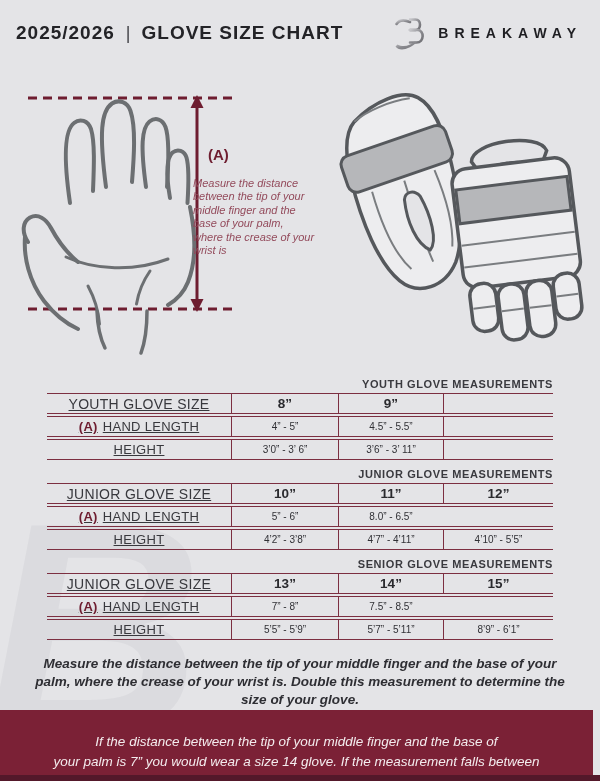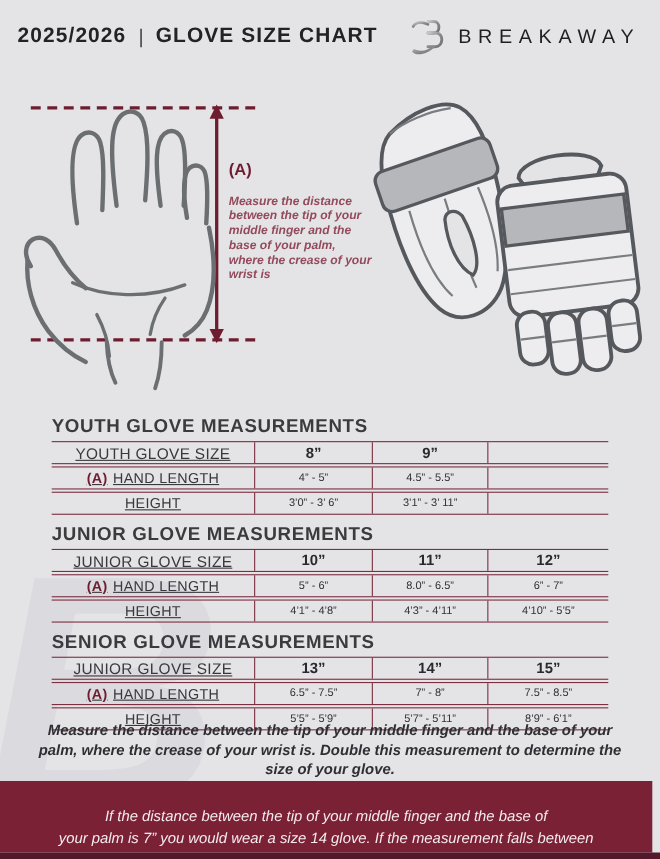--- a/index.html
+++ b/index.html
@@ -12,33 +12,33 @@
   
   .header { position:absolute; top:0; left:0; width:600px; height:62px;
     display:flex; align-items:center; justify-content:space-between; padding:4px 18px 0 16px; }
   .title-wrap { display:flex; align-items:center; gap:11px; }
   .season, .page-title {
     font-weight:bold; font-size:19px; letter-spacing:1px; color:#232327;
     font-stretch:condensed;
   }
   .divider { font-size:18px; color:#45454a; font-weight:normal; }
   .brand-wrap { display:flex; align-items:center; gap:9px; }
-  .brand-name { font-weight:normal; font-size:18px; letter-spacing:6px; color:#1f1f23; }
+  .brand-name { font-weight:bold; font-size:14px; letter-spacing:6px; color:#1f1f23; }
   
   .illo { position:absolute; top:85px; left:0; width:600px; height:272px; }
   .label-a { position:absolute; top:146px; left:208px; font-weight:bold; font-size:15px; color:#6e1d30; }
-  .annotation { position:absolute; top:177px; left:208px; width:146px;
-    font-style:italic; font-size:11px; line-height:1.22; color:#934a5b; white-space:pre-line;font-weight:bold; }
+  .annotation { position:absolute; top:177px; left:193px; width:146px;
+    font-style:italic; font-size:11px; line-height:1.22; color:#934a5b; white-space:pre-line; }
   
   .watermark { position:absolute; top:478px; left:-14px; font-size:300px; font-weight:bold;
     font-style:italic; color:rgba(90,90,100,0.06); line-height:1; pointer-events:none; }
   
   .tables { position:absolute; top:378px; left:47px; width:506px; }
   .size-table { margin-bottom:8px; }
-  .t-title { text-align:left; font-weight:bold; font-size:17px; letter-spacing:.6px;
+  .t-title { text-align:right; font-weight:bold; font-size:11px; letter-spacing:.6px;
     color:#3a3a3f; margin-bottom:3px; }
   .t-row { display:grid; grid-template-columns:184px 107px 105px 110px;
     border-top:1.5px solid #7c2f41; border-bottom:1.5px solid #7c2f41; margin-bottom:2px; }
   .t-row:last-child { margin-bottom:0; }
   .t-cell { display:flex; align-items:center; justify-content:center; height:19px;
     font-size:10px; color:#303035; }
   .t-cell + .t-cell { border-left:1.5px solid #7c2f41; }
   .t-label { font-size:13px; letter-spacing:.3px; color:#38383d;text-decoration:underline; }
   .t-head .t-label { font-size:14px; }
   .t-head .t-size { font-weight:bold; font-size:13.5px; color:#2a2a2e; }
@@ -163,64 +163,62 @@
           <span class="a-prefix">(A)</span>
           <span>HAND LENGTH</span>
         </div>
         <div class="t-cell">4” - 5”</div>
         <div class="t-cell">4.5” - 5.5”</div>
         <div class="t-cell"></div>
       </div>
       <div class="t-row">
         <div class="t-cell t-label">HEIGHT</div>
         <div class="t-cell">3’0” - 3’ 6”</div>
-        <div class="t-cell">3’1” - 3’ 11”</div>
+        <div class="t-cell">3’6” - 3’ 11”</div>
         <div class="t-cell"></div>
       </div>
     </div>
 
     <div class="size-table">
       <div class="t-title">JUNIOR GLOVE MEASUREMENTS</div>
       <div class="t-row t-head">
         <div class="t-cell t-label">JUNIOR GLOVE SIZE</div>
         <div class="t-cell t-size">10”</div>
         <div class="t-cell t-size">11”</div>
         <div class="t-cell t-size">12”</div>
       </div>
       <div class="t-row">
         <div class="t-cell t-label">
           <span class="a-prefix">(A)</span>
           <span>HAND LENGTH</span>
         </div>
         <div class="t-cell">5” - 6”</div>
         <div class="t-cell">8.0” - 6.5”</div>
-        <div class="t-cell">6” - 7”</div>
       </div>
       <div class="t-row">
         <div class="t-cell t-label">HEIGHT</div>
-        <div class="t-cell">4’1” - 4’8”</div>
-        <div class="t-cell">4’3” - 4’11”</div>
+        <div class="t-cell">4’2” - 3’8”</div>
+        <div class="t-cell">4’7” - 4’11”</div>
         <div class="t-cell">4’10” - 5’5”</div>
       </div>
     </div>
 
     <div class="size-table">
       <div class="t-title">SENIOR GLOVE MEASUREMENTS</div>
       <div class="t-row t-head">
         <div class="t-cell t-label">JUNIOR GLOVE SIZE</div>
         <div class="t-cell t-size">13”</div>
         <div class="t-cell t-size">14”</div>
         <div class="t-cell t-size">15”</div>
       </div>
       <div class="t-row">
         <div class="t-cell t-label">
           <span class="a-prefix">(A)</span>
           <span>HAND LENGTH</span>
         </div>
-        <div class="t-cell">6.5” - 7.5”</div>
         <div class="t-cell">7” - 8”</div>
         <div class="t-cell">7.5” - 8.5”</div>
       </div>
       <div class="t-row">
         <div class="t-cell t-label">HEIGHT</div>
         <div class="t-cell">5’5” - 5’9”</div>
         <div class="t-cell">5’7” - 5’11”</div>
         <div class="t-cell">8’9” - 6’1”</div>
       </div>
     </div>

